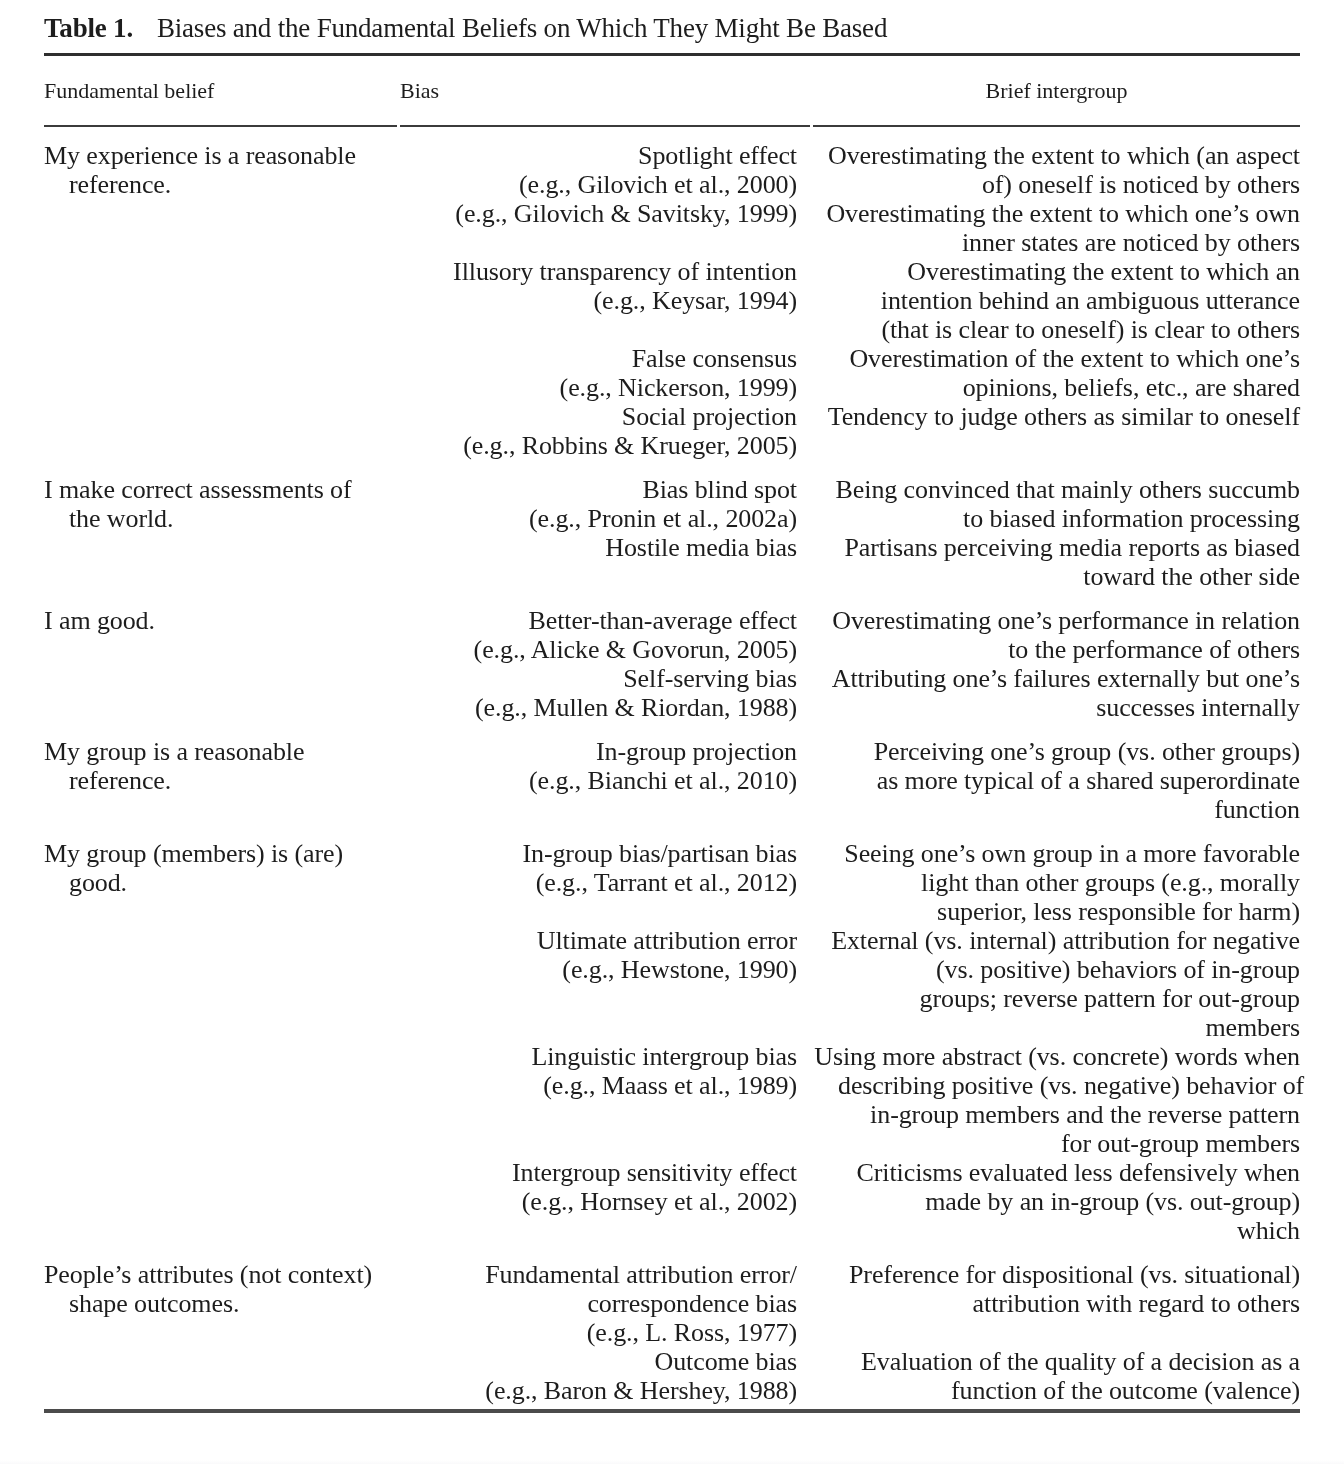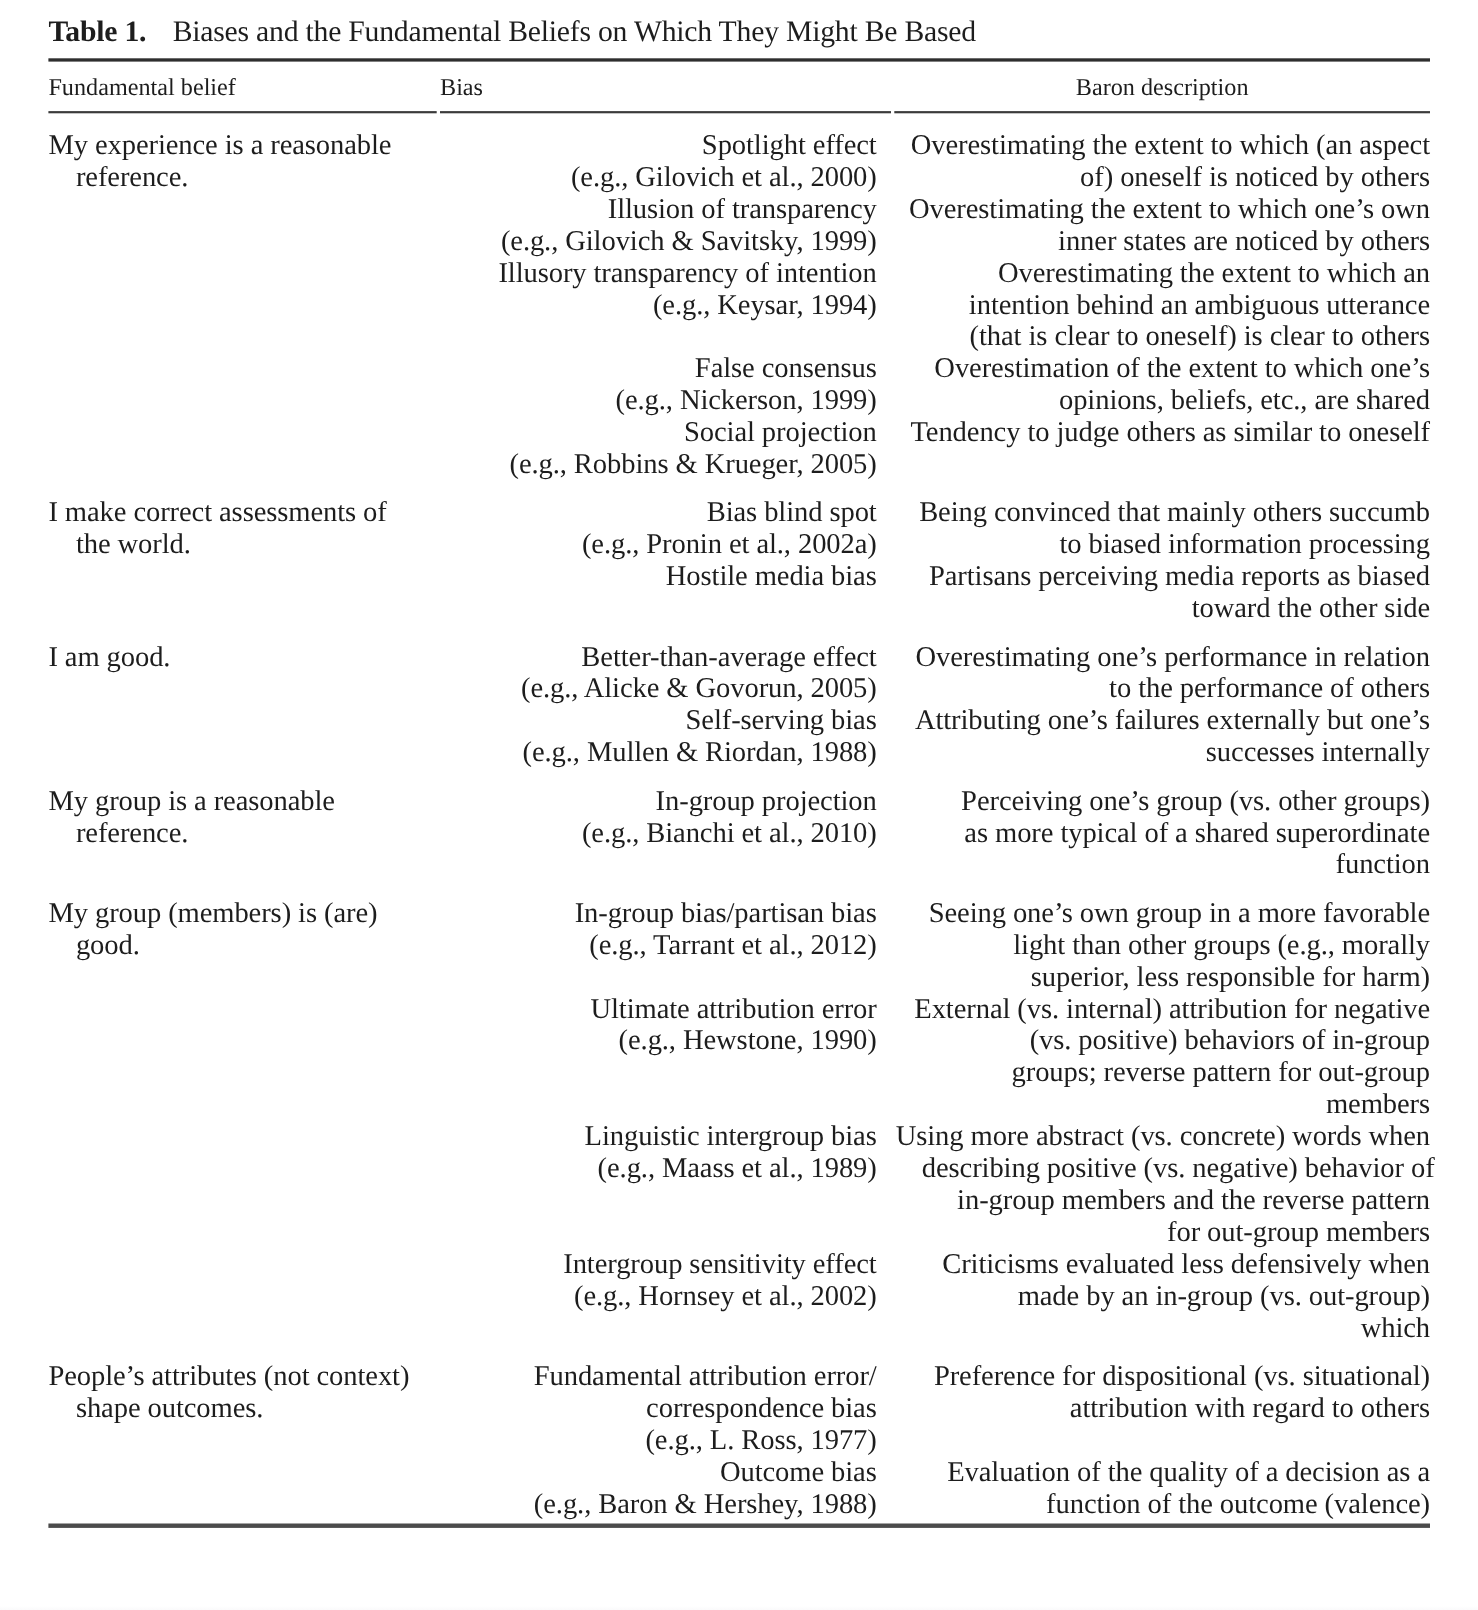--- a/index.html
+++ b/index.html
@@ -37,21 +37,21 @@
   }
   .title-label { font-weight: bold; }
   .title-text { margin-left: 24px; }
   .rule { width: 1256px; }
   .rule-top { margin-top: 9px; height: 3px; background: #2e2e2e; }
   .rule-bottom { margin-top: 4px; height: 4px; background: #4b4b4b; }
   .header-row { display: flex; }
   .hcell {
     font-size: 22px;
     line-height: 29px;
-    padding: 8px 0;
+    padding: 20px 0;
     border-bottom: 2px solid #3b3b3b;
     box-sizing: border-box;
   }
   .h1 { width: 353px; margin-right: 3px; }
   .h2 { width: 410px; margin-right: 3px; }
   .h3 { width: 487px; text-align: center; }
   #tbody {
     font-size: 26px;
     line-height: 29px;
     letter-spacing: -0.1px;
@@ -71,42 +71,41 @@
 <body>
 
 <div class="page">
   <div class="title">
     <span class="title-label">Table 1.</span><span class="title-text">Biases and the Fundamental Beliefs on Which They Might Be Based</span>
   </div>
   <div class="rule rule-top"></div>
   <div class="header-row">
     <div class="hcell h1">Fundamental belief</div>
     <div class="hcell h2">Bias</div>
-    <div class="hcell h3">Baron description</div>
+    <div class="hcell h3">Brief intergroup</div>
   </div>
   <div id="tbody">
       <div class="group">
         <div class="belief-cell">
           <div class="ln">My experience is a reasonable</div>
           <div class="ln cont">reference.</div>
         </div>
         <div class="rows-cell">
           <div class="bias-row">
             <div class="bias-cell">
               <div class="ln">Spotlight effect</div>
               <div class="ln cite">(e.g., Gilovich et al., 2000)</div>
             </div>
             <div class="desc-cell">
               <div class="ln">Overestimating the extent to which (an aspect</div>
               <div class="ln cont">of) oneself is noticed by others</div>
             </div>
           </div>
           <div class="bias-row">
             <div class="bias-cell">
-              <div class="ln">Illusion of transparency</div>
               <div class="ln cite">(e.g., Gilovich &amp; Savitsky, 1999)</div>
             </div>
             <div class="desc-cell">
               <div class="ln">Overestimating the extent to which one’s own</div>
               <div class="ln cont">inner states are noticed by others</div>
             </div>
           </div>
           <div class="bias-row">
             <div class="bias-cell">
               <div class="ln">Illusory transparency of intention</div>

